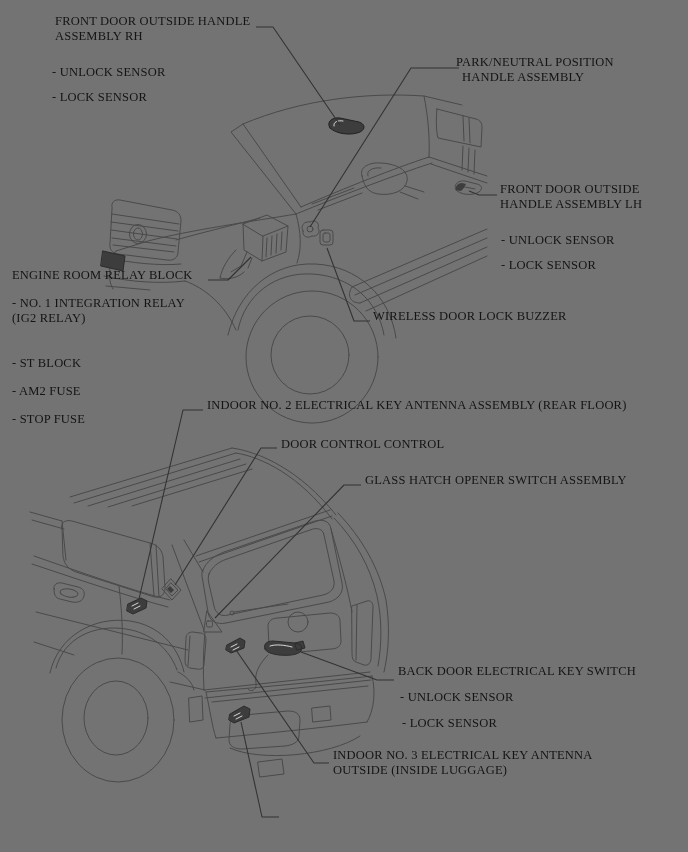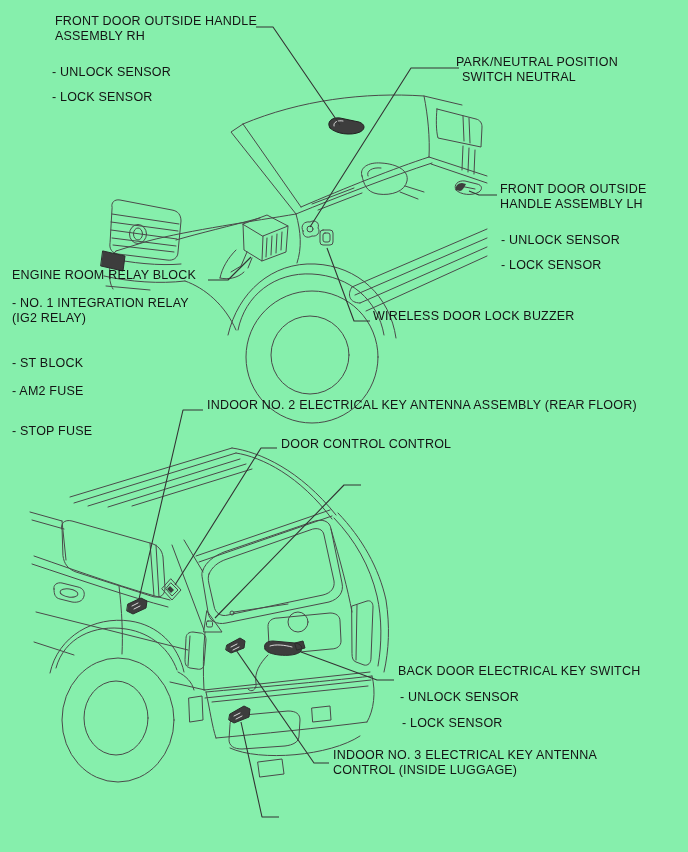--- a/index.html
+++ b/index.html
@@ -1,18 +1,18 @@
 <!DOCTYPE html>
 <html><head>
 <meta charset="utf-8">
 <style>
   html,body{margin:0;padding:0;background:#ffffff;}
   .stage{
-    position:relative;width:688px;height:852px;background:#86efac;
-    font-family:Liberation Sans, sans-serif;overflow:hidden;text-align:right;
+    position:relative;width:688px;height:852px;background:#737373;
+    font-family:Liberation Serif, serif;overflow:hidden;text-align:right;
   }
   .stage svg{position:absolute;left:0;top:0;}
   .lbl{
     position:absolute;font-size:12.5px;line-height:15px;color:#141414;
     white-space:nowrap;letter-spacing:0.2px;
   }
 </style>
 </head>
 <body>
 
@@ -196,42 +196,43 @@
       <path d="M279,817 L262,817 L241,722"></path>
     </g>
   </svg>
 
   <div class="lbl" style="left:55px;top:14px">FRONT DOOR OUTSIDE HANDLE</div>
   <div class="lbl" style="left:55px;top:29px">ASSEMBLY RH</div>
   <div class="lbl" style="left:52px;top:65px">- UNLOCK SENSOR</div>
   <div class="lbl" style="left:52px;top:90px">- LOCK SENSOR</div>
 
   <div class="lbl" style="left:456px;top:55px">PARK/NEUTRAL POSITION</div>
-  <div class="lbl" style="left:462px;top:70px">SWITCH NEUTRAL</div>
+  <div class="lbl" style="left:462px;top:70px">HANDLE ASSEMBLY</div>
 
   <div class="lbl" style="left:500px;top:182px">FRONT DOOR OUTSIDE</div>
   <div class="lbl" style="left:500px;top:197px">HANDLE ASSEMBLY LH</div>
   <div class="lbl" style="left:501px;top:233px">- UNLOCK SENSOR</div>
   <div class="lbl" style="left:501px;top:258px">- LOCK SENSOR</div>
 
   <div class="lbl" style="left:12px;top:268px">ENGINE ROOM RELAY BLOCK</div>
   <div class="lbl" style="left:12px;top:296px">- NO. 1 INTEGRATION RELAY</div>
   <div class="lbl" style="left:12px;top:311px">(IG2 RELAY)</div>
   <div class="lbl" style="left:12px;top:356px">- ST BLOCK</div>
   <div class="lbl" style="left:12px;top:384px">- AM2 FUSE</div>
-  <div class="lbl" style="left:12px;top:424px">- STOP FUSE</div>
+  <div class="lbl" style="left:12px;top:412px">- STOP FUSE</div>
 
   <div class="lbl" style="left:373px;top:309px">WIRELESS DOOR LOCK BUZZER</div>
 
   <div class="lbl" style="left:207px;top:398px">INDOOR NO. 2 ELECTRICAL KEY ANTENNA ASSEMBLY (REAR FLOOR)</div>
 
   <div class="lbl" style="left:281px;top:437px">DOOR CONTROL CONTROL</div>
 
+  <div class="lbl" style="left:365px;top:473px">GLASS HATCH OPENER SWITCH ASSEMBLY</div>
 
   <div class="lbl" style="left:398px;top:664px">BACK DOOR ELECTRICAL KEY SWITCH</div>
   <div class="lbl" style="left:400px;top:690px">- UNLOCK SENSOR</div>
   <div class="lbl" style="left:402px;top:716px">- LOCK SENSOR</div>
 
   <div class="lbl" style="left:333px;top:748px">INDOOR NO. 3 ELECTRICAL KEY ANTENNA</div>
-  <div class="lbl" style="left:333px;top:763px">CONTROL (INSIDE LUGGAGE)</div>
+  <div class="lbl" style="left:333px;top:763px">OUTSIDE (INSIDE LUGGAGE)</div>
 
 
 </div>
 
 </body></html>

